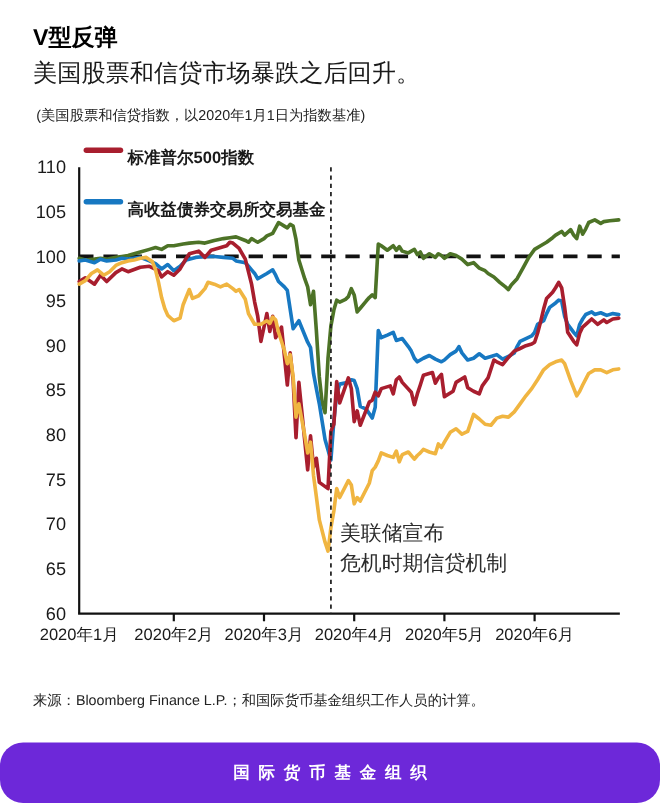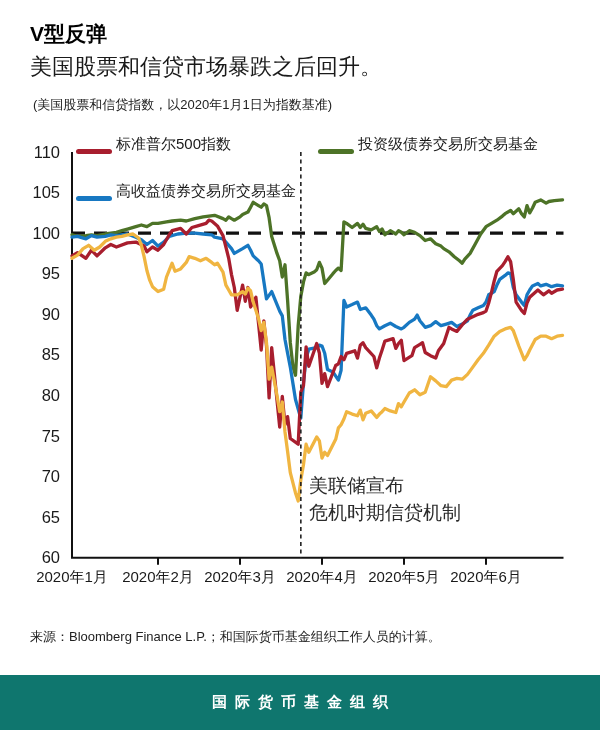--- a/index.html
+++ b/index.html
@@ -3,21 +3,21 @@
 <meta charset="utf-8">
 <style>
   html,body{margin:0;padding:0;background:#fff;}
   #page{position:relative;width:600px;height:730px;background:#fff;overflow:hidden;
         font-family:"Liberation Sans","DejaVu Sans",sans-serif;color:#1a1a1a;}
   #chart-svg{position:absolute;left:0;top:0;width:600px;height:730px;}
   .hdr{position:absolute;left:30px;}
   #title{top:20px;font-size:21px;font-weight:bold;color:#000;}
   #subtitle{top:52px;font-size:22px;}
   #note{top:84px;left:33px;font-size:13px;color:#222;margin-top:12px;}
-  .legend-item{position:absolute;display:flex;align-items:flex-end;height:20px;}
+  .legend-item{position:absolute;display:flex;align-items:flex-start;height:20px;font-weight:bold;}
   .legend-swatch{width:36px;height:5px;border-radius:3px;flex:0 0 auto;}
   .legend-label{margin-left:4px;font-size:15px;color:#1a1a1a;white-space:nowrap;}
   #annotation{position:absolute;left:309px;top:472px;font-size:19px;line-height:27px;color:#2b2b2b;}
   #source{position:absolute;left:30px;top:628px;font-size:13px;color:#222;}
   #footer{position:absolute;left:0;top:675px;width:600px;height:55px;display:flex;
           align-items:center;justify-content:center;}
   #footer-label{color:#fff;font-weight:bold;font-size:15px;letter-spacing:8px;text-indent:8px;}
   svg text{font-family:"Liberation Sans","DejaVu Sans",sans-serif;}
 </style>
 </head>
@@ -59,33 +59,29 @@
     </svg>
 
   <div class="hdr" id="title">V型反弹</div>
   <div class="hdr" id="subtitle">美国股票和信贷市场暴跌之后回升。</div>
   <div class="hdr" id="note">(美国股票和信贷指数，以2020年1月1日为指数基准)</div>
 
   <div class="legend-item" style="left:76px;top:134px;">
     <span class="legend-swatch" style="background: rgb(168, 30, 46);"></span>
     <span class="legend-label">标准普尔500指数</span>
   </div>
-  <div class="legend-item" style="left:318px;top:134px;">
-    <span class="legend-swatch" style="background: rgb(77, 115, 39);"></span>
-    <span class="legend-label">投资级债券交易所交易基金</span>
-  </div>
   <div class="legend-item" style="left:76px;top:168px;margin-top:13px;">
     <span class="legend-swatch" style="background: rgb(23, 120, 194);"></span>
     <span class="legend-label">高收益债券交易所交易基金</span>
   </div>
 
   <div id="annotation">
     <div>美联储宣布</div>
     <div>危机时期信贷机制</div>
   </div>
 
   <div id="source">来源：Bloomberg Finance L.P.；和国际货币基金组织工作人员的计算。</div>
 
-  <div id="footer" style="background: #0f766e;">
+  <div id="footer" style="background: #6d28d9; border-radius: 21px;">
     <span id="footer-label">国际货币基金组织</span>
   </div>
 
 </div>
 
 </body></html>

